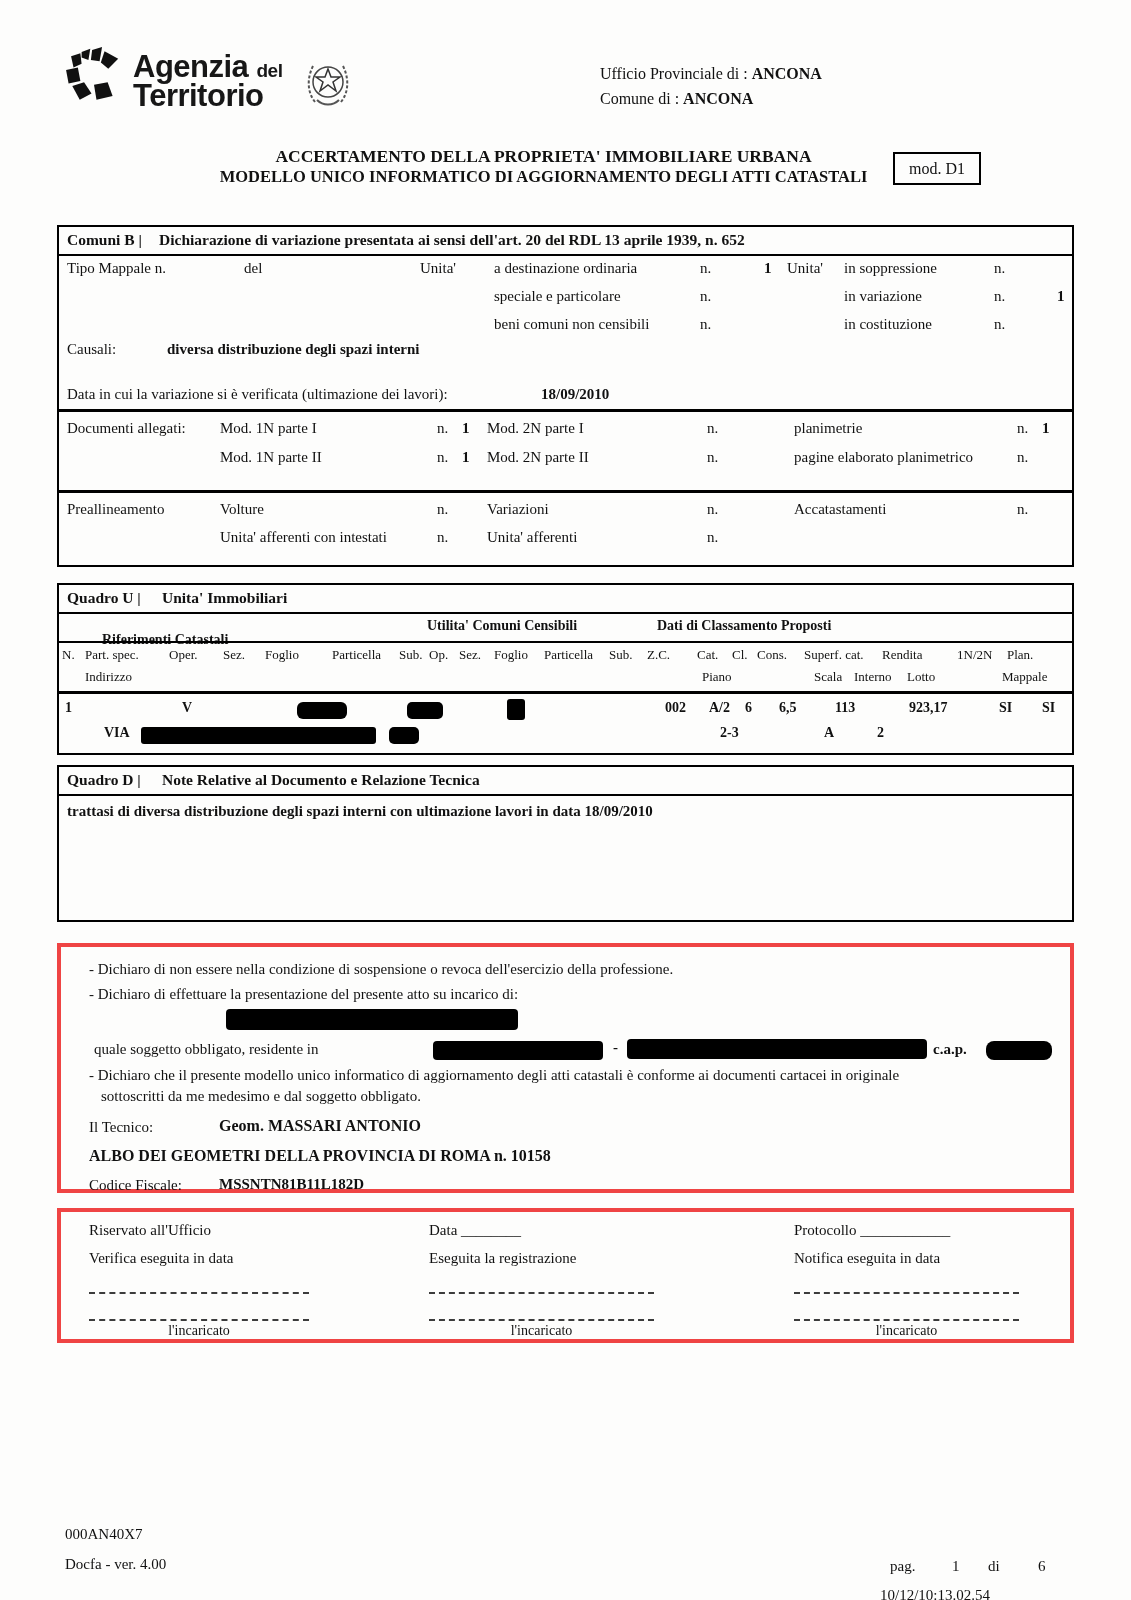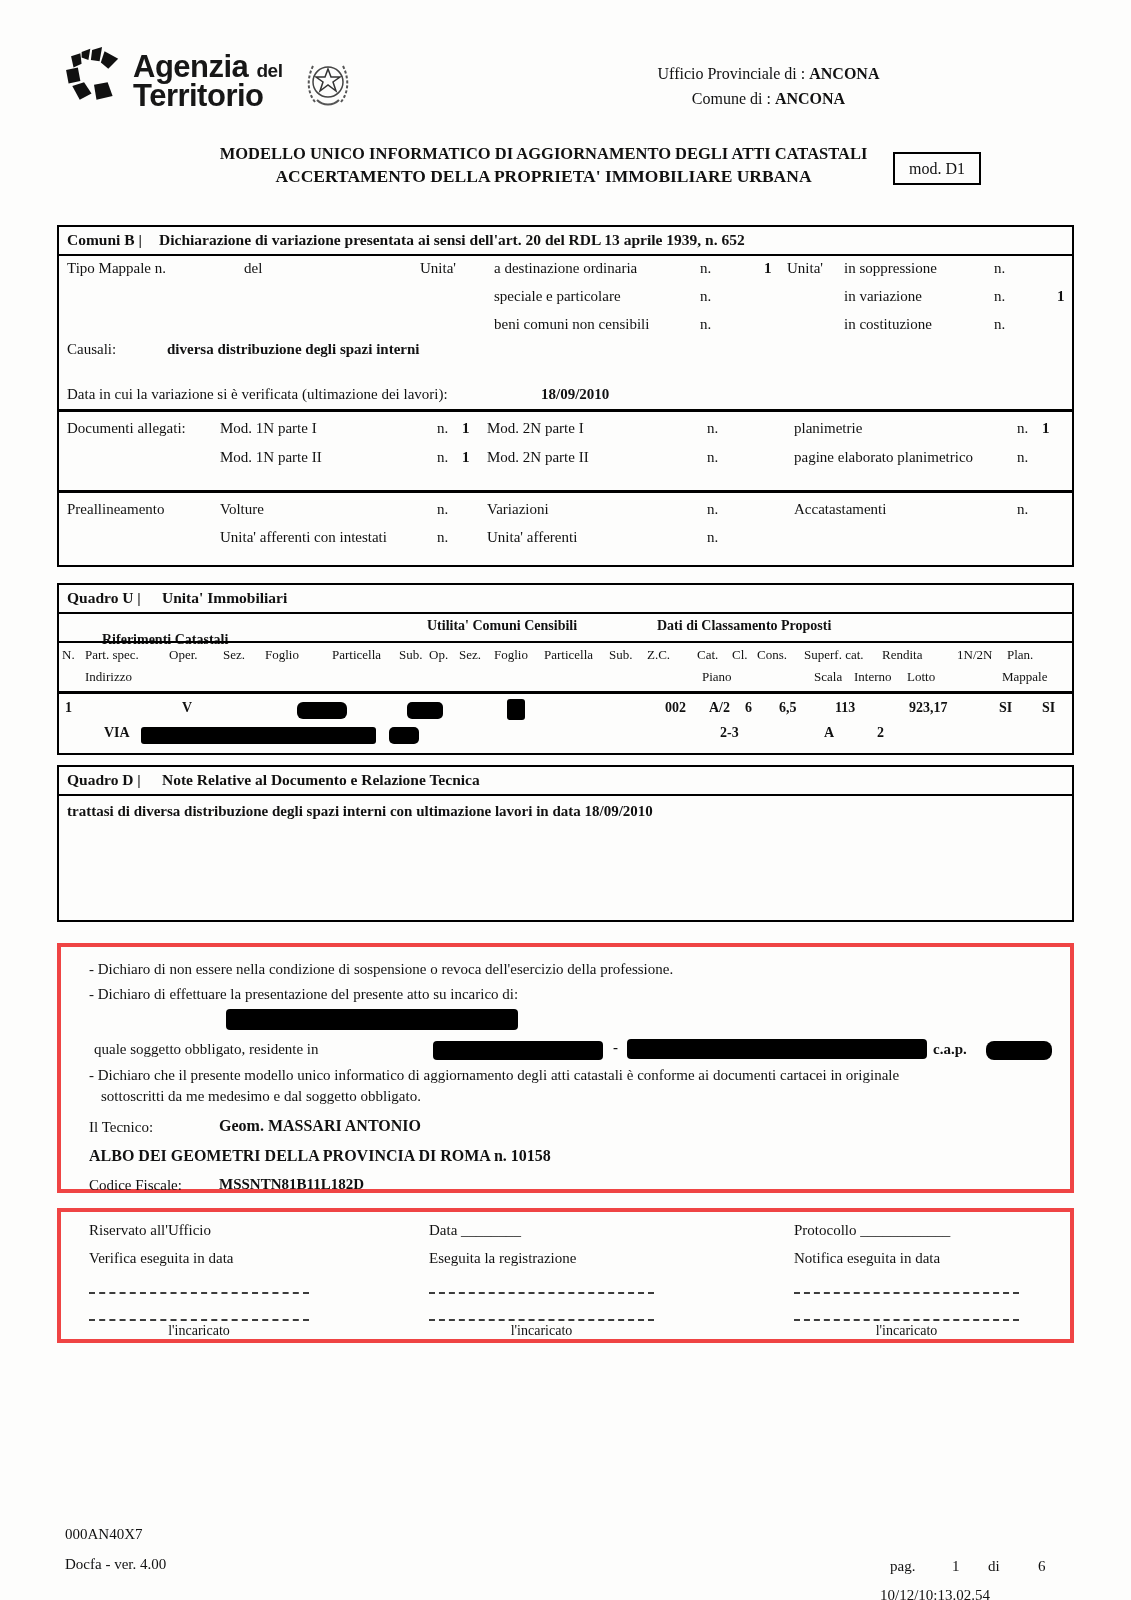--- a/index.html
+++ b/index.html
@@ -47,34 +47,34 @@
   </div>
 
   <svg class="abs" style="left:305px;top:56px" width="46" height="56" viewBox="0 0 46 56">
     <path d="M8,10 C2,22 2,36 10,46" fill="none" stroke="#555" stroke-width="2" stroke-dasharray="3,2"></path>
     <path d="M38,10 C44,22 44,36 36,46" fill="none" stroke="#555" stroke-width="2" stroke-dasharray="3,2"></path>
     <circle cx="23" cy="26" r="15" fill="none" stroke="#444" stroke-width="1.5"></circle>
     <path d="M23,13 L26,21 L35,21 L28,26 L31,35 L23,29 L15,35 L18,26 L11,21 L20,21 Z" fill="none" stroke="#333" stroke-width="1.5"></path>
     <path d="M12,44 C18,50 28,50 34,44" fill="none" stroke="#555" stroke-width="2"></path>
   </svg>
 
-  <div class="abs f16" style="left:600px;top:62px;width:337px;text-align:center;line-height:1.55">
+  <div class="abs f16" style="left:600px;top:62px;width:337px;text-align:left;line-height:1.55">
     <div>
       <span>Ufficio Provinciale di :</span>
       <span class="b">ANCONA</span>
     </div>
     <div>
       <span>Comune di :</span>
       <span class="b">ANCONA</span>
     </div>
   </div>
 
   <div class="abs center" style="left:57px;top:144px;width:973px">
+    <div class="b" style="font-size:17.5px;margin-top:2px">ACCERTAMENTO DELLA PROPRIETA' IMMOBILIARE URBANA</div>
     <div class="b" style="font-size:16.5px">MODELLO UNICO INFORMATICO DI AGGIORNAMENTO DEGLI ATTI CATASTALI</div>
-    <div class="b" style="font-size:17.5px;margin-top:2px">ACCERTAMENTO DELLA PROPRIETA' IMMOBILIARE URBANA</div>
   </div>
   <div class="abs center" style="left:893px;top:152px;width:84px;height:29px;border:2.5px solid #000;line-height:29px;font-size:16px">
     <span>mod. D1</span>
   </div>
 
   <div class="box" style="left:57px;top:225px;width:1017px;height:342px">
     <div class="qtitle">
       <span class="abs b f155" style="left:8px;top:4px">Comuni B |</span>
       <span class="abs b f155" style="left:100px;top:4px">Dichiarazione di variazione presentata ai sensi dell'art. 20 del RDL 13 aprile 1939, n. 652</span>
     </div>

